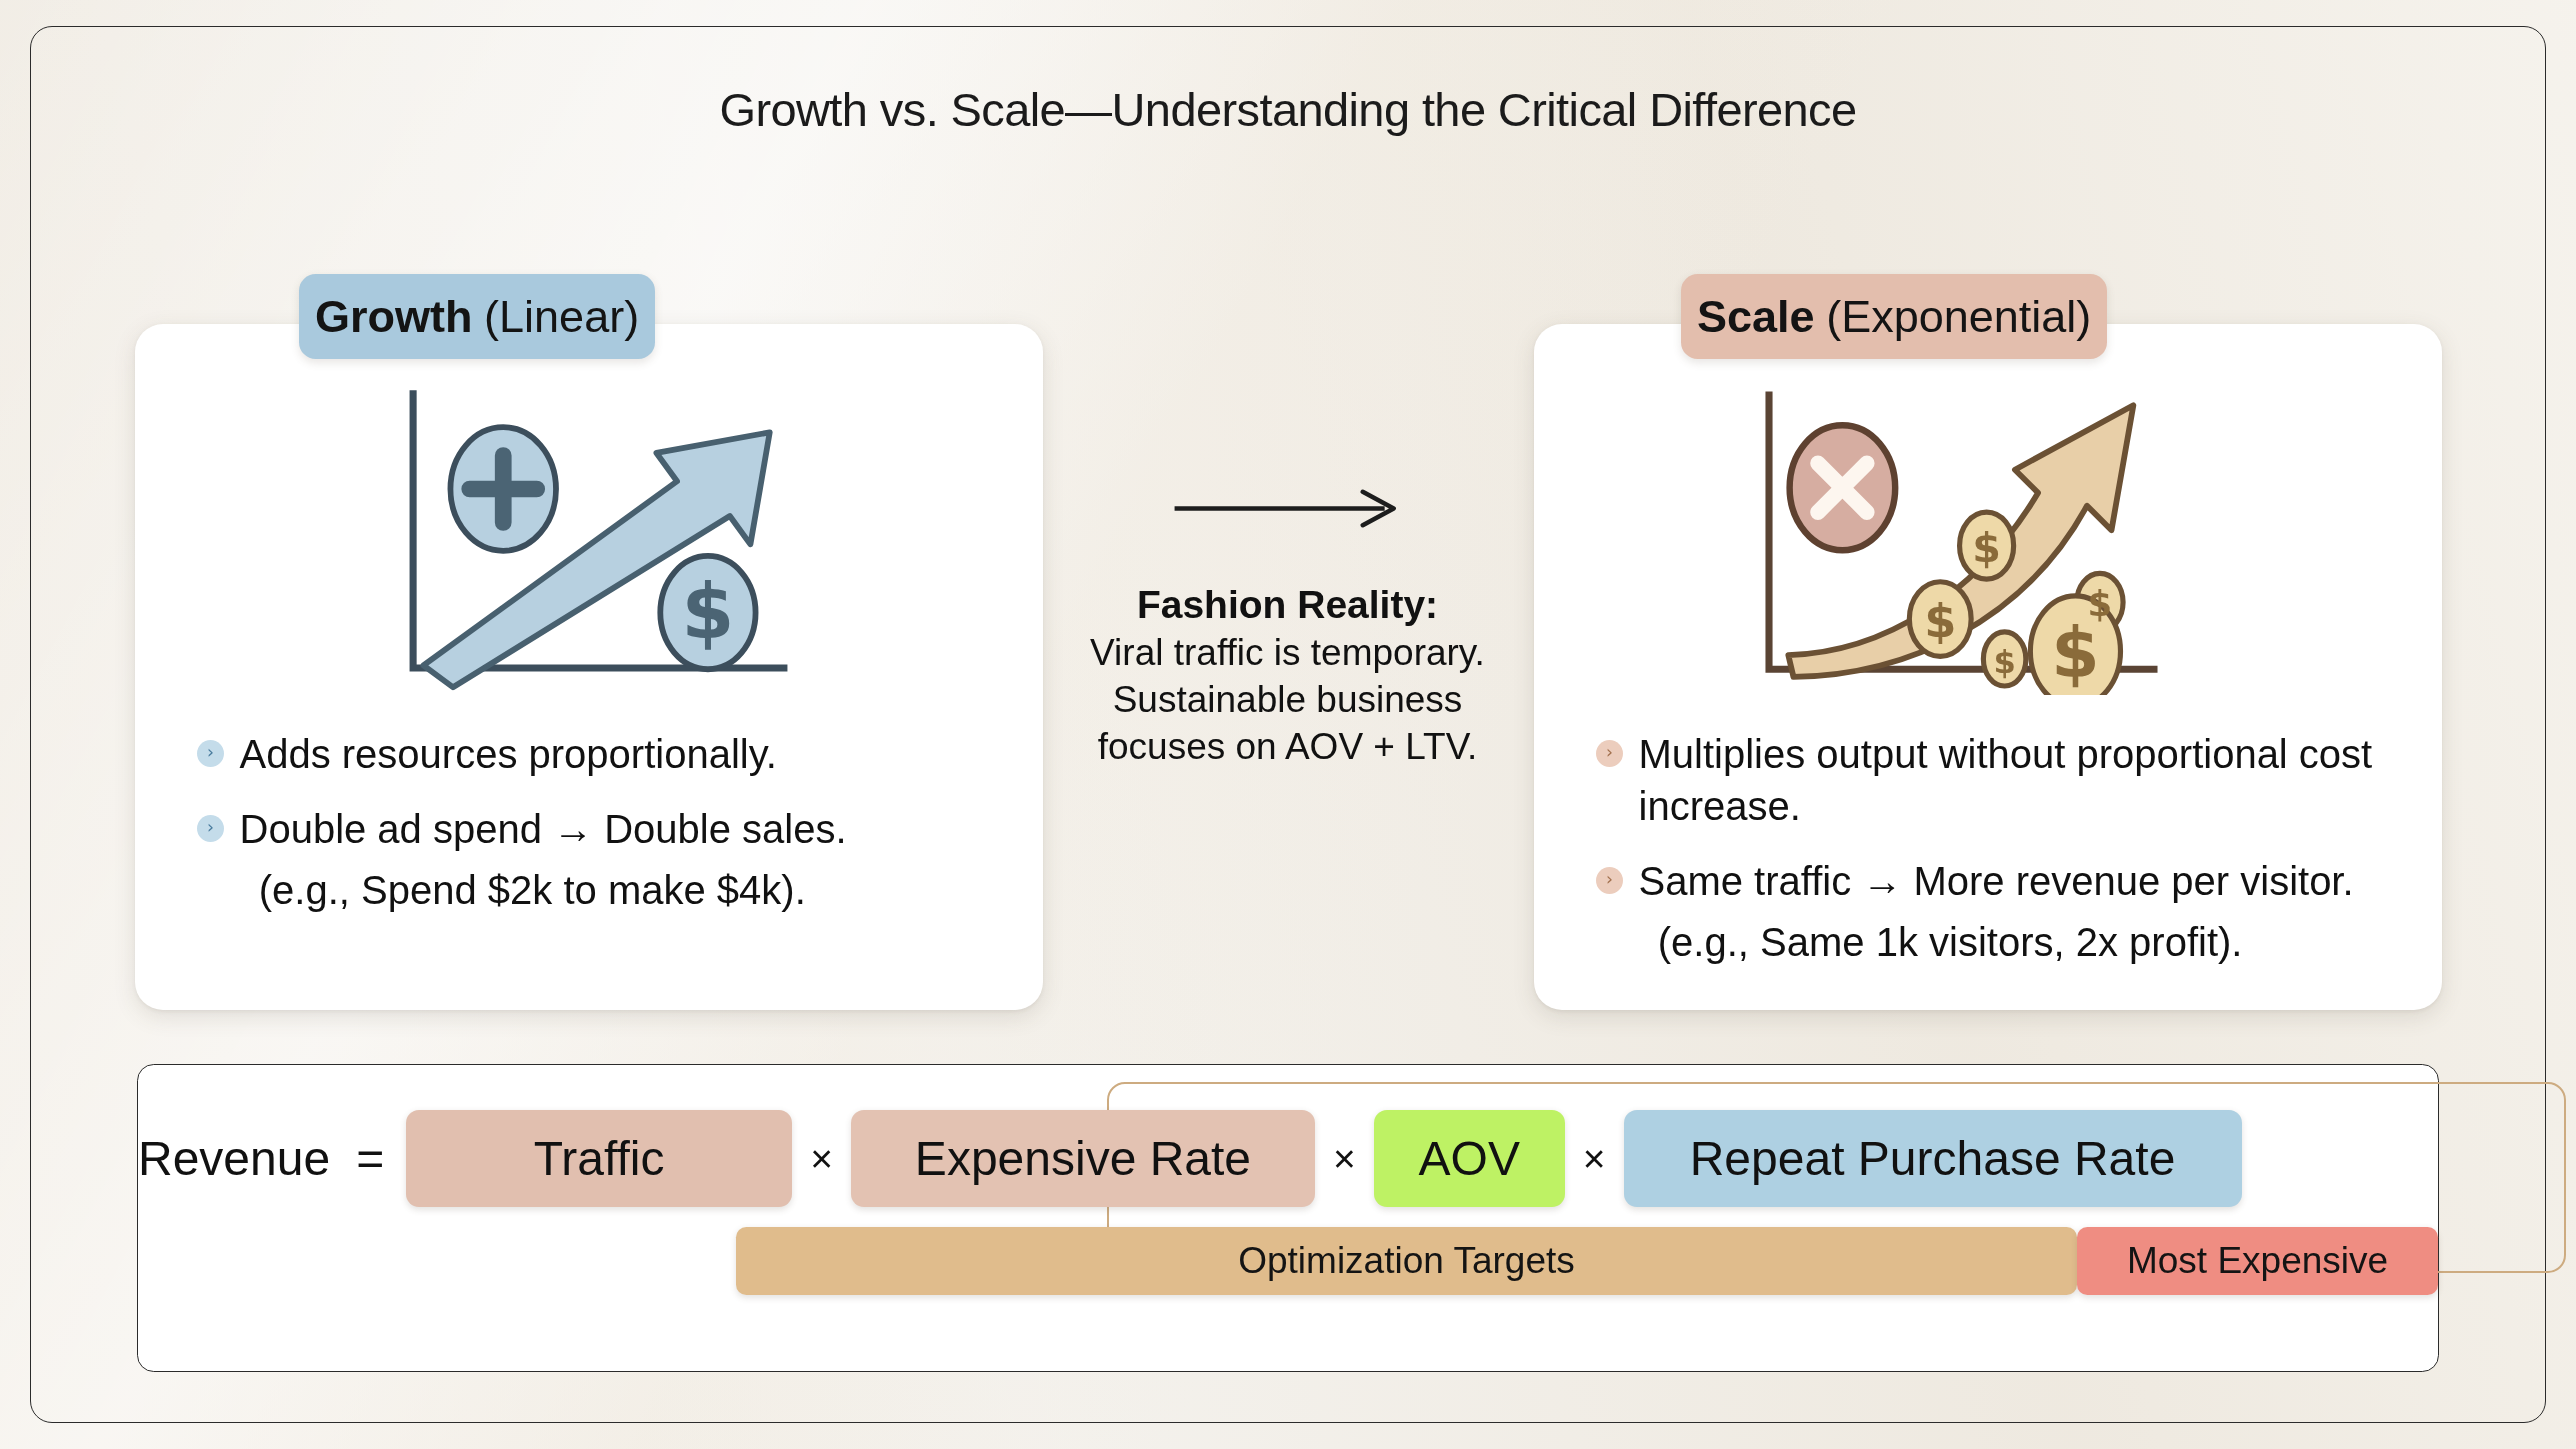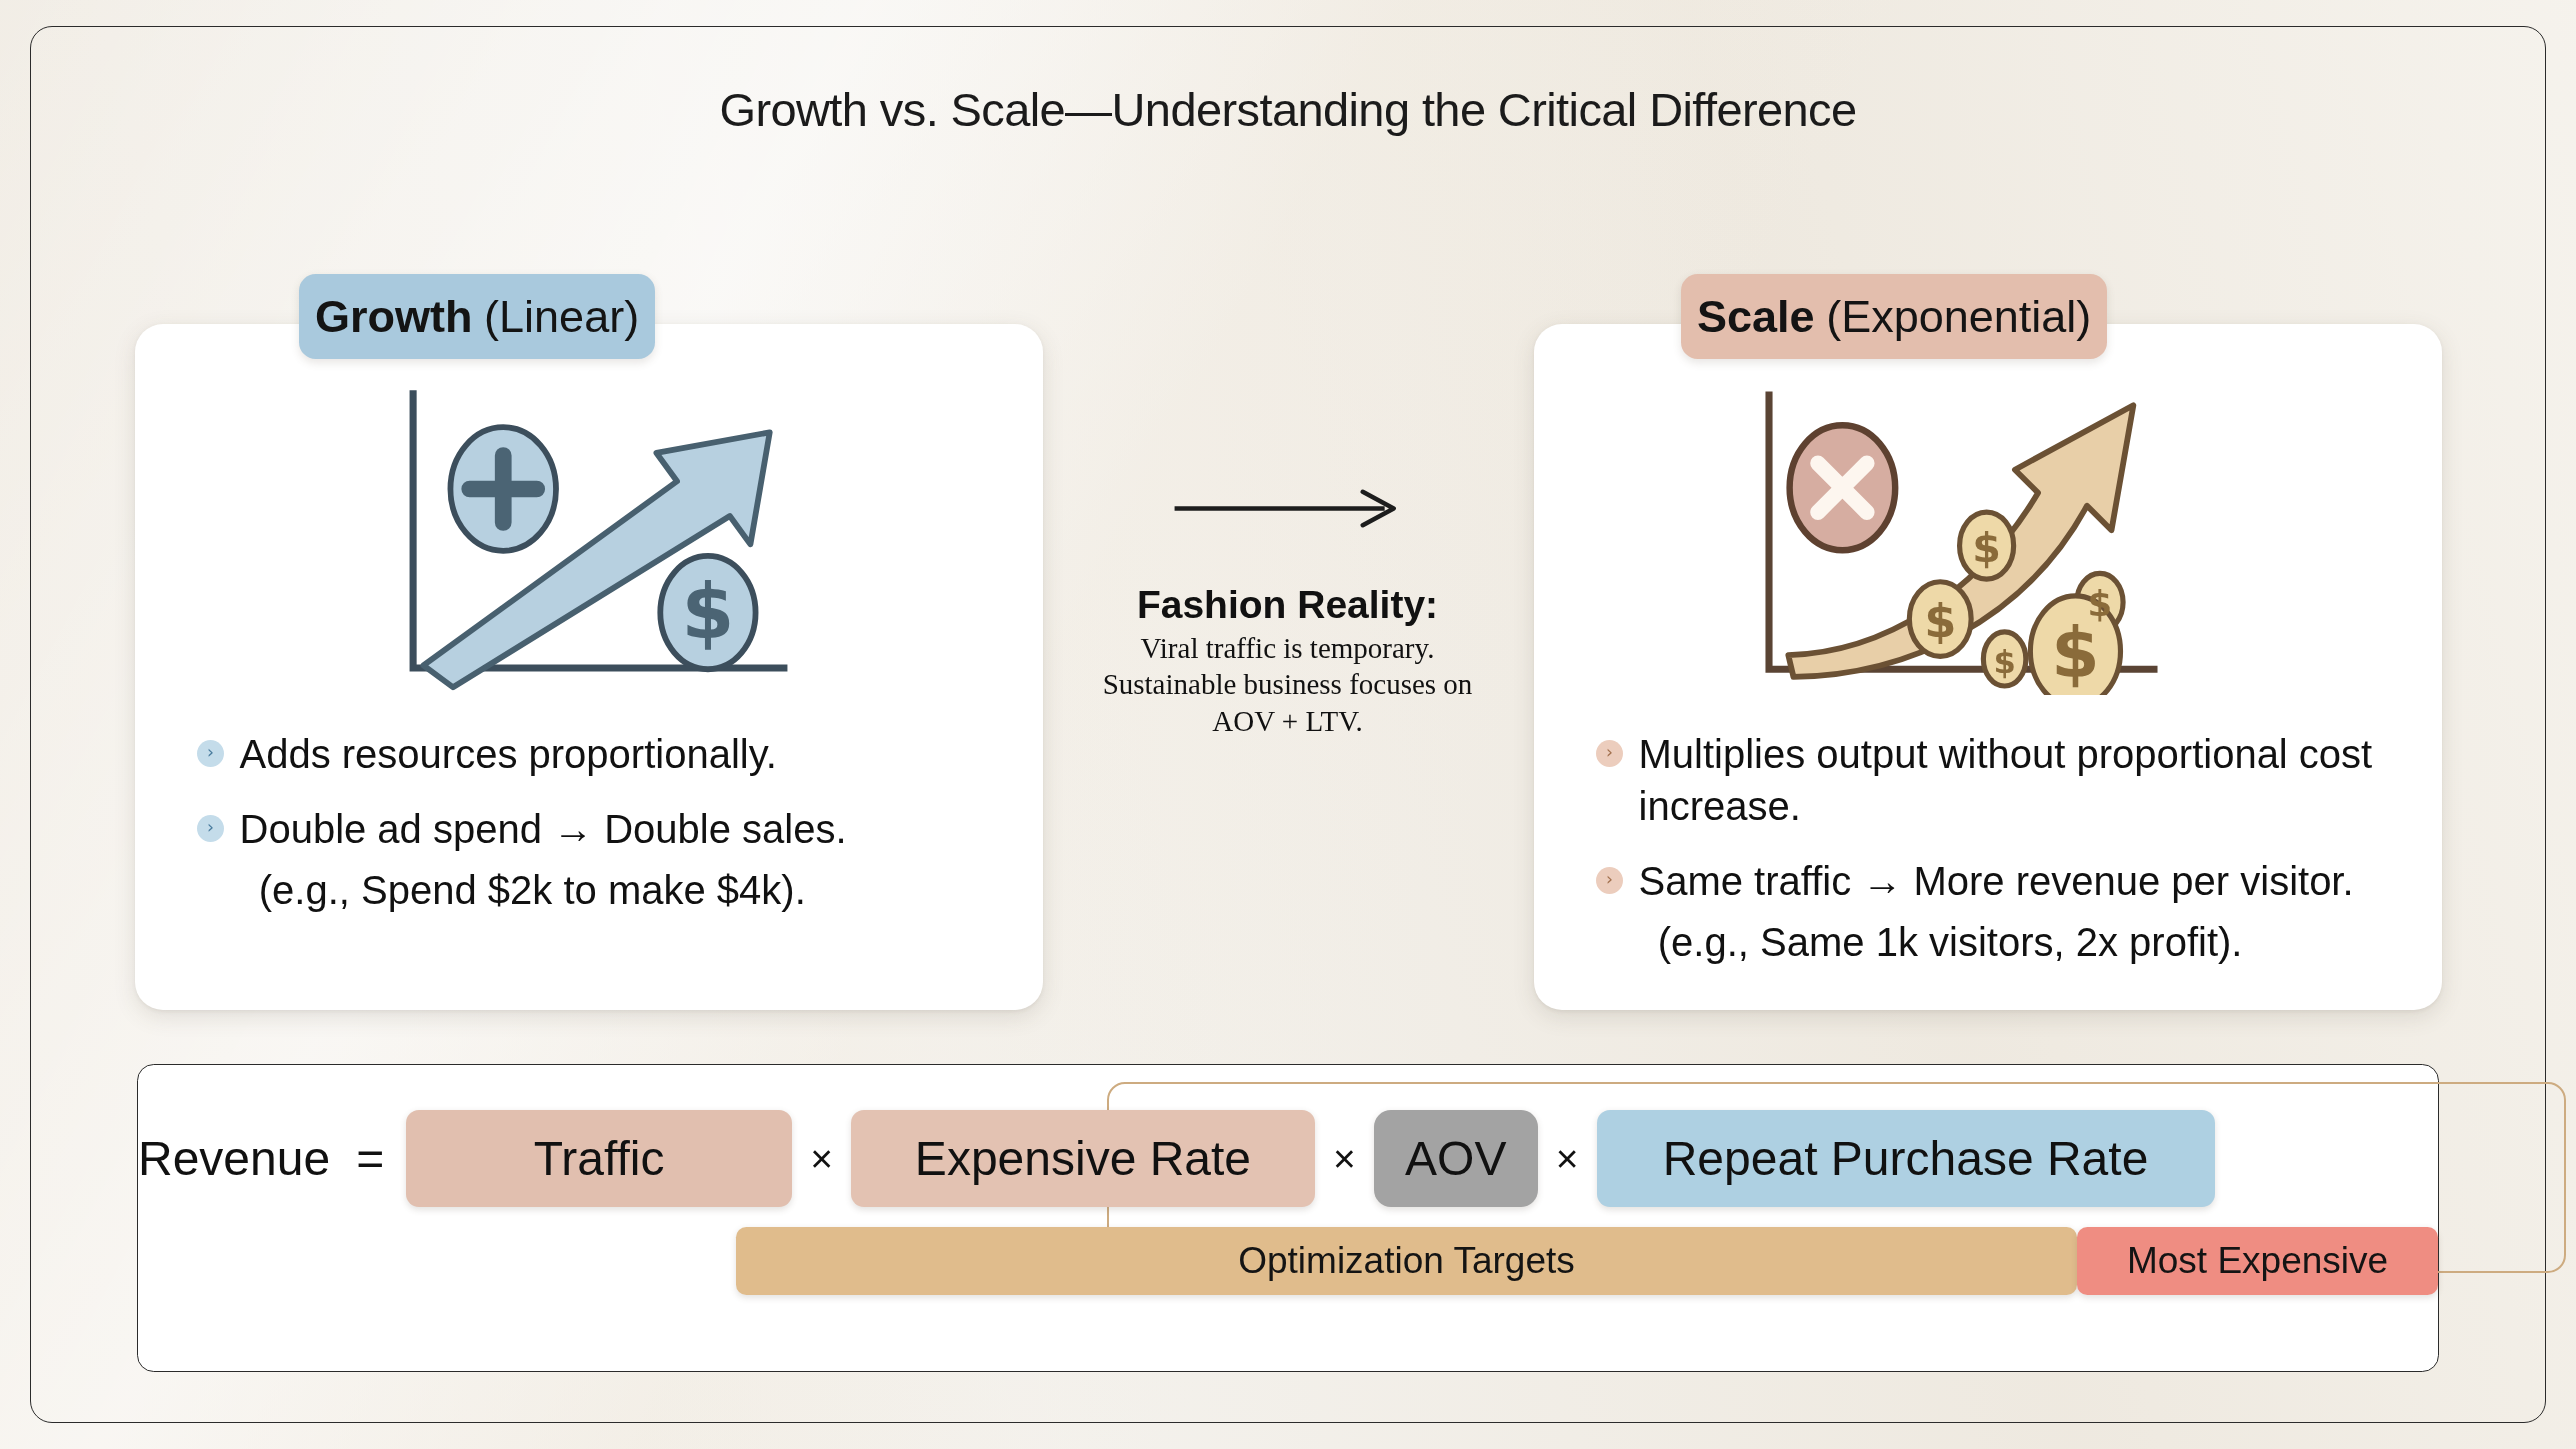--- a/index.html
+++ b/index.html
@@ -92,21 +92,21 @@
   .bullet-sub  { display: block; margin-top: 9px; margin-left: 19.3px; }
 
   
   #middle {
     position: absolute;
     left: 1075px; width: 425px; top: 489px;
     text-align: center;
   }
   #mid-arrow { width: 232px; height: 39px; display: block; margin: 0 auto 55px auto; }
   #mid-label { font-size: 39px; font-weight: 700; color: #111; margin-bottom: 2.6px; }
-  #mid-body  { font-size: 29px; line-height: 1.27; color: #111; font-family: Liberation Serif, serif; }
+  #mid-body  { font-size: 37px; line-height: 1.27; color: #111; }
 
   
   #formula-panel {
     position: absolute;
     left: 137px; right: 137px;
     top: 1064px; height: 308px;
     background: #fff;
     border: 1.9px solid #2b2b2b;
     border-radius: 16.7px;
   }
@@ -122,21 +122,21 @@
   .term {
     height: 97px;
     border-radius: 13px;
     display: flex; align-items: center; justify-content: center;
     font-size: 48px; color: #111; white-space: nowrap;
     padding: 0 26px;
     box-shadow: 0 2.6px 6.4px rgba(90,75,60,.16);
   }
   #term-traffic   { background: #e1bfaf; width: 386px; }
   #term-cvr       { background: #e3c2b2; width: 464px; }
-  #term-aov       { background: #a3a3a3; width: 164px; border-radius: 17px; }
+  #term-aov       { background: #bef264; width: 191px; }
   #term-rpr       { background: #aed0e2; width: 618px; }
 
   .times { font-size: 39px; color: #111; margin: 0 18px; }
 
   #opt-bracket {
     position: absolute;
     left: 969px; top: 16.7px;
     width: 1459px; height: 191px;
     border: 2.6px solid #cdab80;
     border-radius: 18px;

